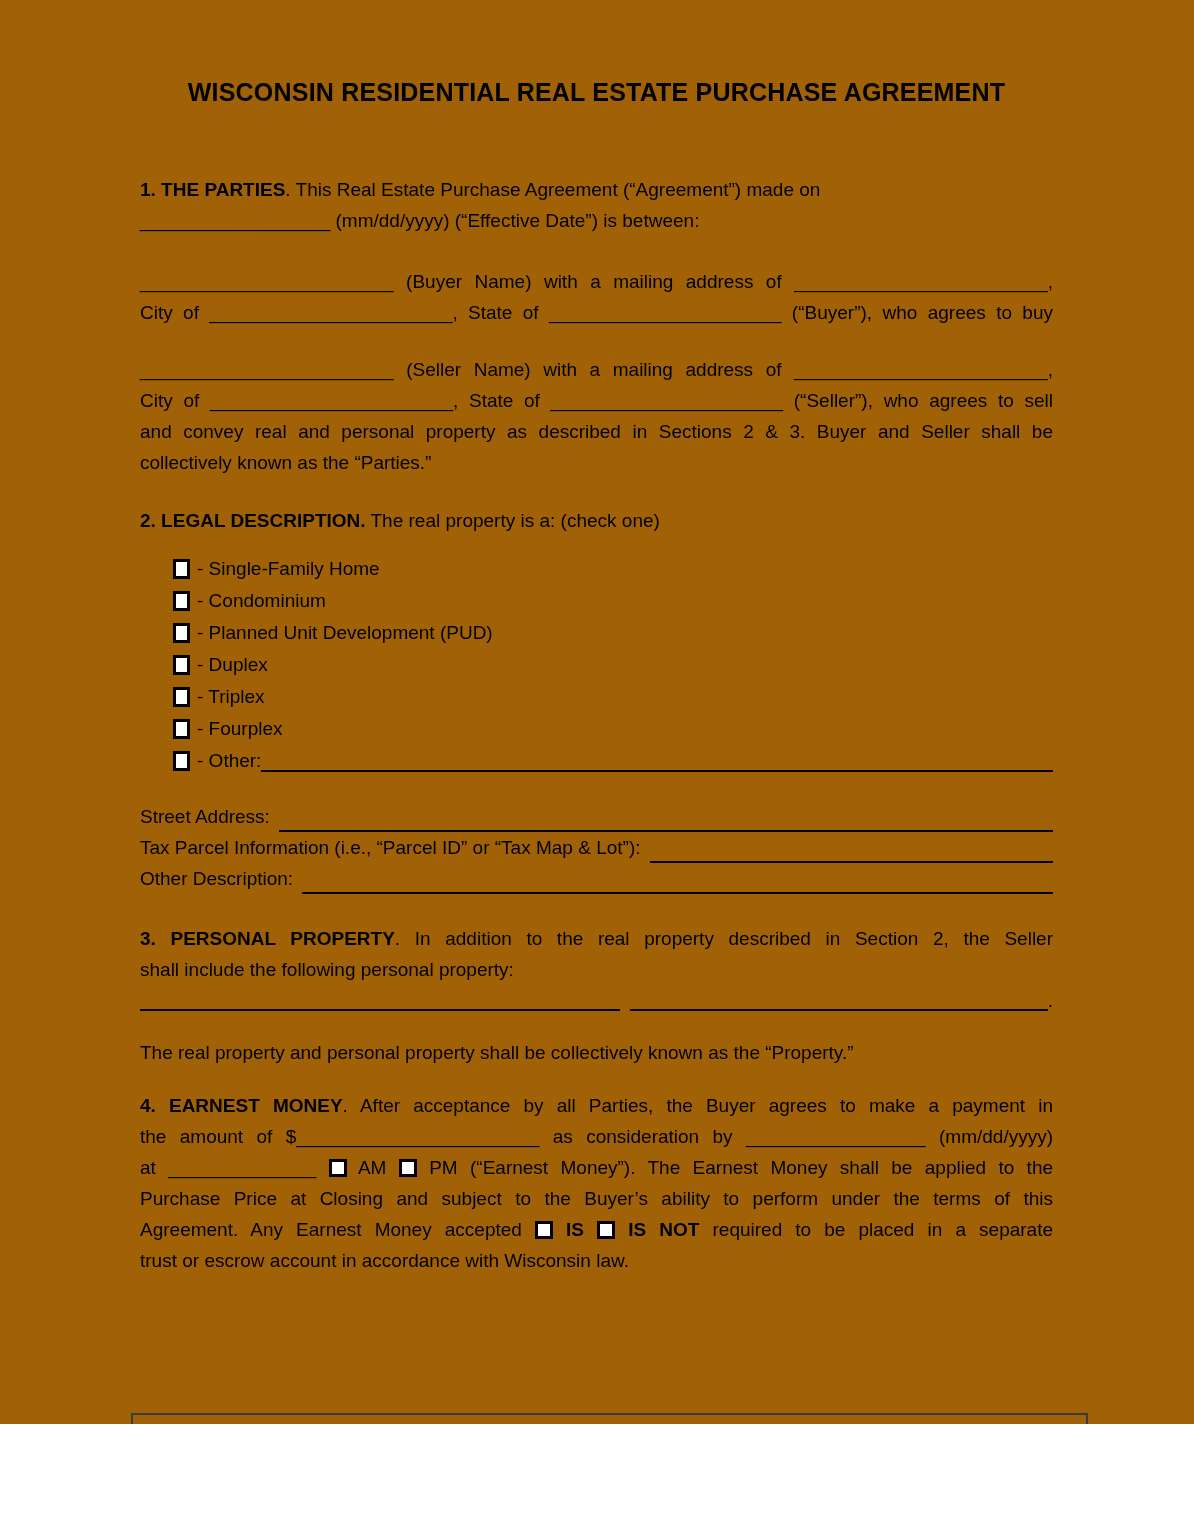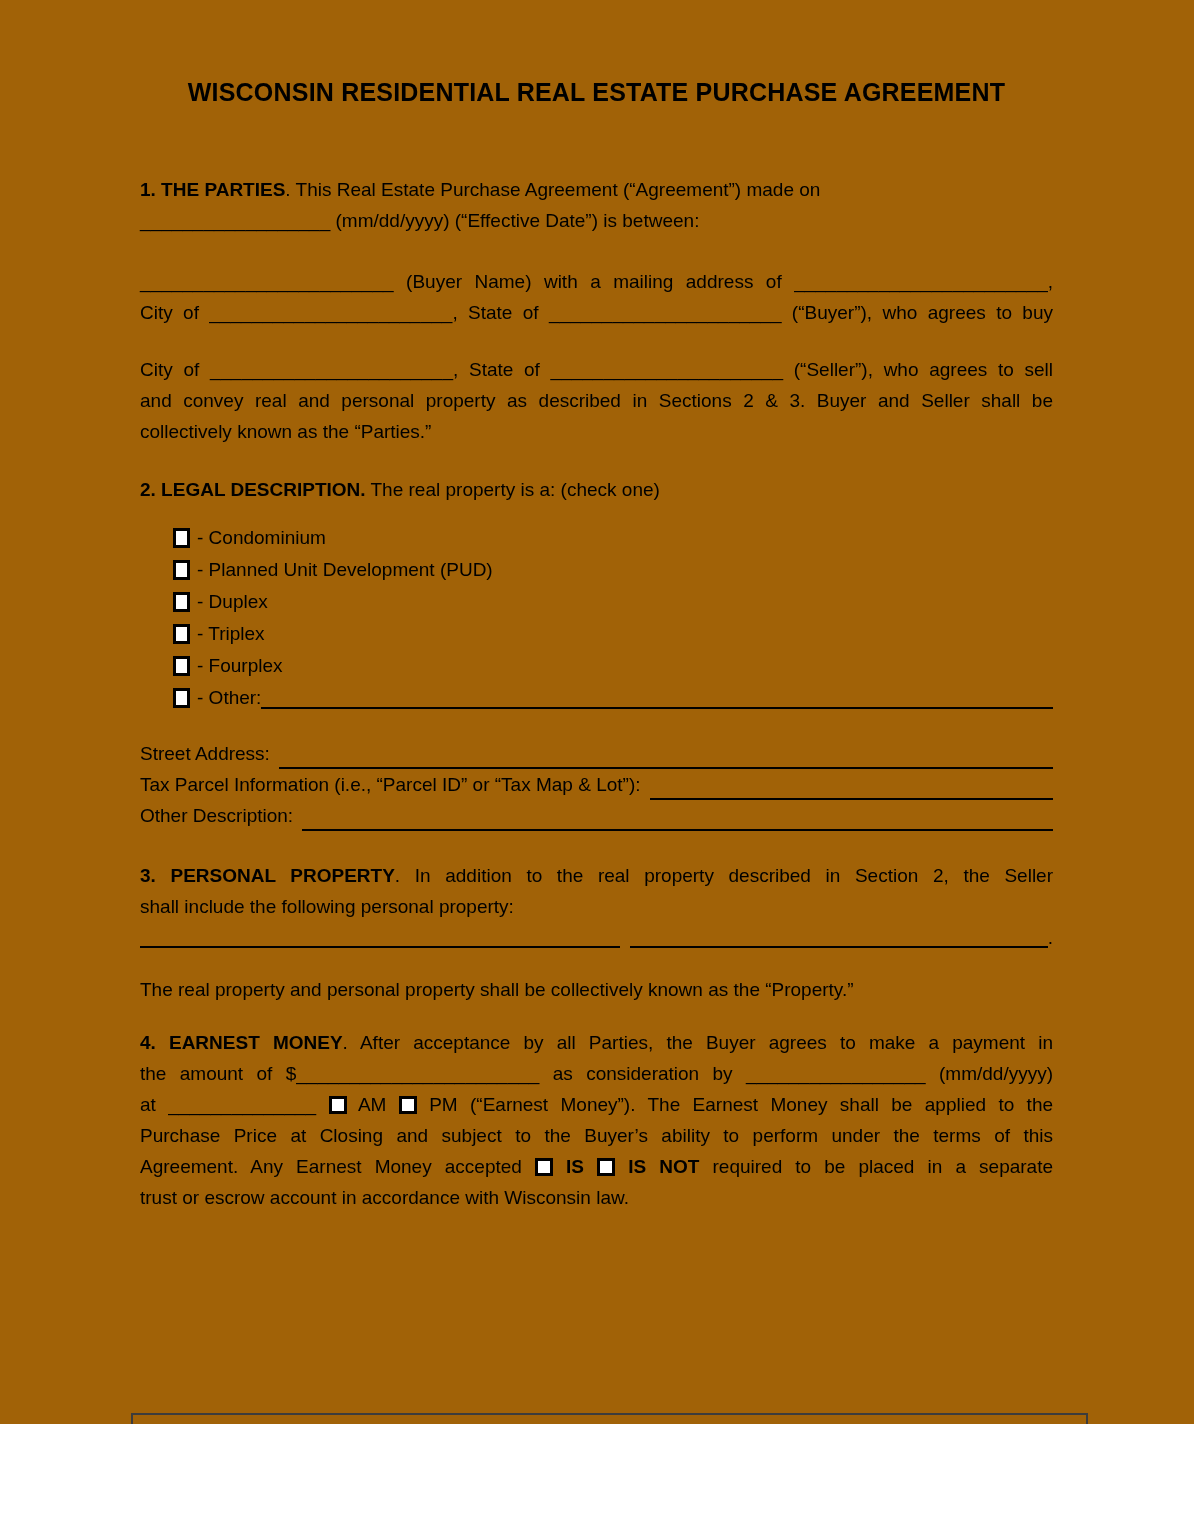--- a/index.html
+++ b/index.html
@@ -101,28 +101,33 @@
       <div class="lline"><span class="blank-text">__________________</span> <span>(mm/dd/yyyy) (“Effective Date”) is between:</span></div>
     </div>
 
     <div class="para p2">
       <div class="jline"><span class="blank-text">________________________</span> <span>(Buyer Name) with a mailing address of</span> <span class="blank-text">________________________</span><span>,</span></div>
       <div class="jline"><span>City of</span> <span class="blank-text">_______________________</span><span>, State of</span> <span class="blank-text">______________________</span> <span>(“Buyer”), who agrees to buy</span></div>
     </div>
 
 
     <div class="para p3">
+      <div class="jline"><span class="blank-text">________________________</span> <span>(Seller Name) with a mailing address of</span> <span class="blank-text">________________________</span><span>,</span></div>
       <div class="jline"><span>City of</span> <span class="blank-text">_______________________</span><span>, State of</span> <span class="blank-text">______________________</span> <span>(“Seller”), who agrees to sell</span></div>
       <div class="jline"><span>and convey real and personal property as described in Sections 2 &amp; 3. Buyer and Seller shall be</span></div>
       <div class="lline"><span>collectively known as the “Parties.”</span></div>
     </div>
 
     <div class="para s2-heading lline"><b>2. LEGAL DESCRIPTION.</b> <span>The real property is a: (check one)</span></div>
 
     <div class="checklist">
+      <div class="opt-row">
+        <span class="checkbox"></span>
+        <span class="opt-label">- Single-Family Home</span>
+      </div>
       <div class="opt-row">
         <span class="checkbox"></span>
         <span class="opt-label">- Condominium</span>
       </div>
       <div class="opt-row">
         <span class="checkbox"></span>
         <span class="opt-label">- Planned Unit Development (PUD)</span>
       </div>
       <div class="opt-row">
         <span class="checkbox"></span>

